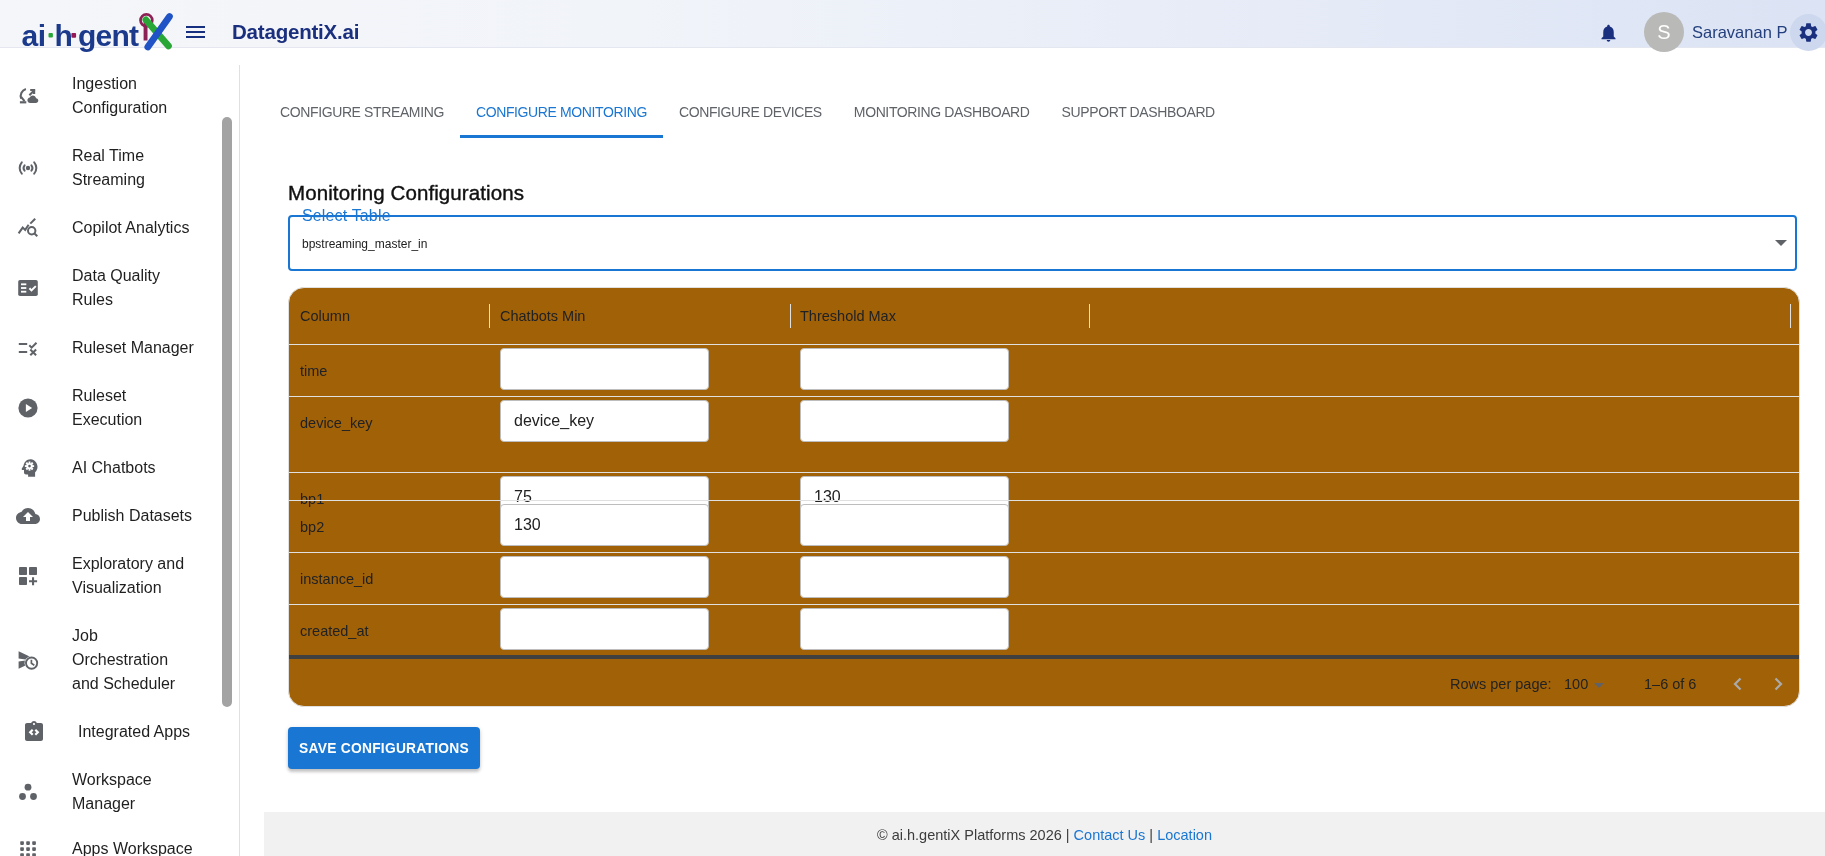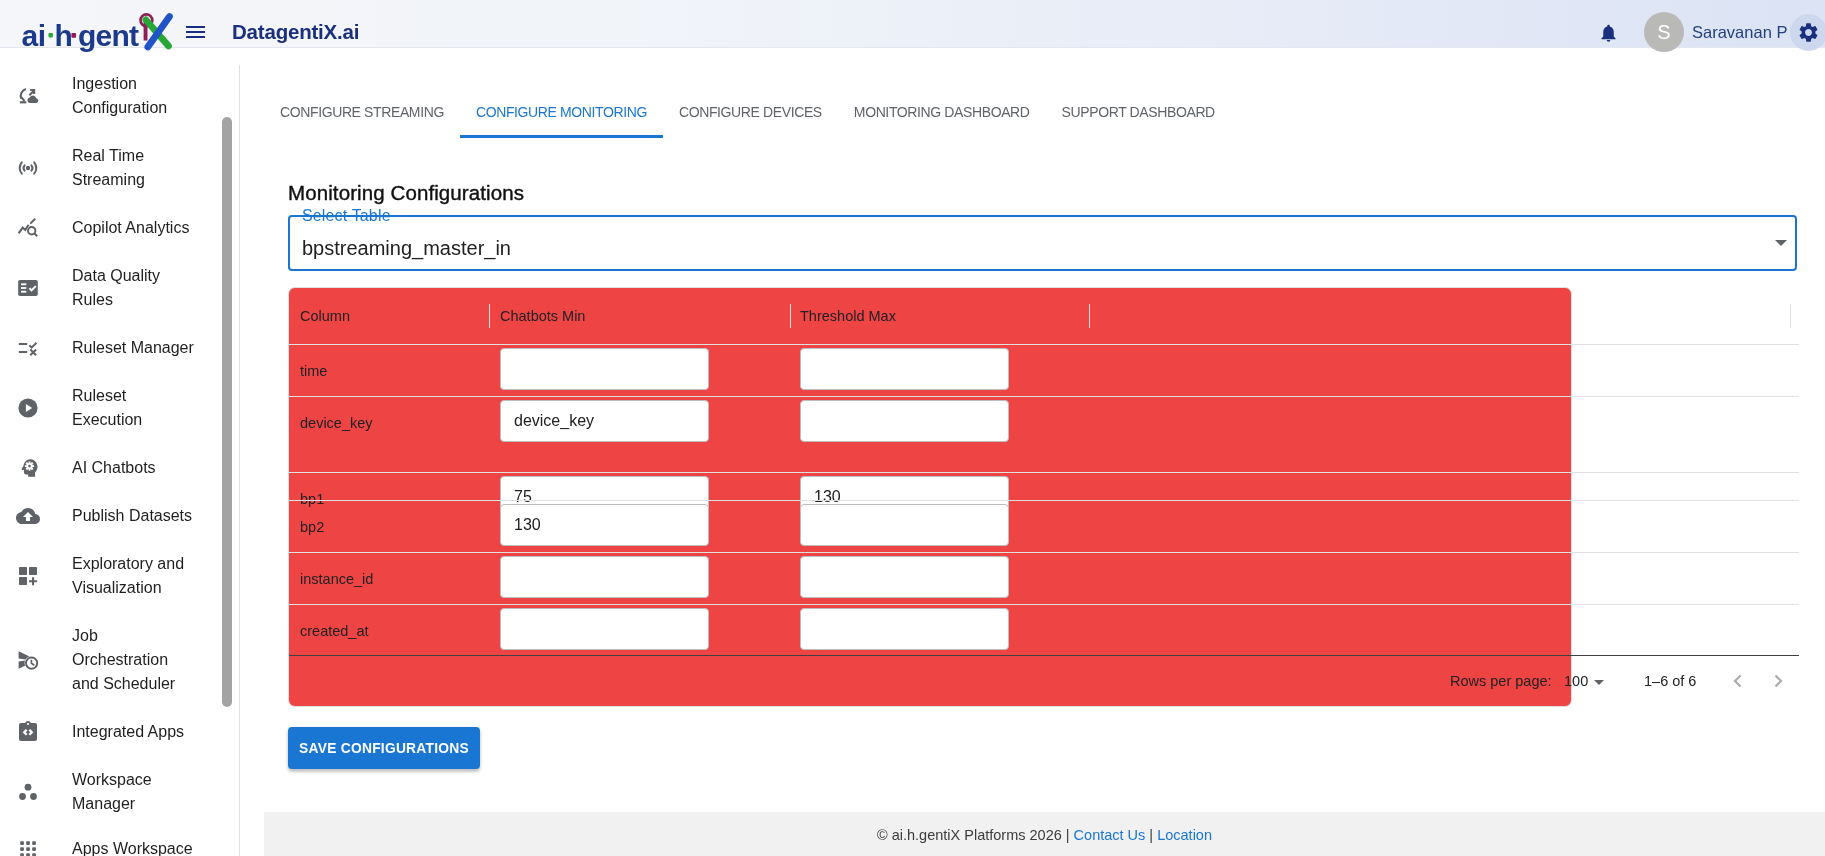--- a/index.html
+++ b/index.html
@@ -43,39 +43,39 @@
 
 #heading { position:absolute; left:288px; top:181px; font-size:20.5px; font-weight:normal;
   color:#111; letter-spacing:0.1px; -webkit-text-stroke:0.4px #111; }
 
 
 #selbox { position:absolute; left:288px; top:215px; width:1509px; height:56px; }
 #sellabel { position:absolute; left:14px; top:-8px; font-size:16px; color:#1976d2;
   letter-spacing:0.15px; z-index:1; }
 #selborder { position:absolute; left:0; top:0; width:100%; height:100%;
   border:2px solid #1976d2; border-radius:4px; z-index:2; }
-#selvalue { position:absolute; left:14px; top:22px; font-size:20px; color:#212121; }
+#selvalue { position:absolute; left:14px; top:22px; font-size:12px; color:#212121; }
 #selarrow { position:absolute; right:10px; top:25px; width:0; height:0;
   border-left:6px solid transparent; border-right:6px solid transparent;
   border-top:6px solid #5f6368; }
 
 
-#grid { position:absolute; left:288px; top:287px; width:1284px; height:420px;
-  border:1px solid #e0e0e0; border-radius:7px; background:#ef4444; }
+#grid { position:absolute; left:288px; top:287px; width:1512px; height:420px;
+  border:1px solid #e0e0e0; border-radius:16px; background:#a16207; }
 .gh { position:absolute; top:0; height:56px; display:flex; align-items:center;
   font-size:14.5px; color:#202124; }
 .gsep { position:absolute; top:16px; width:1px; height:24px; background:#e0e0e0; }
 .grow { position:absolute; left:0; width:1510px; height:52px; border-top:1px solid #e0e0e0; }
 .rlabel { position:absolute; left:11px; top:0; height:52px; display:flex;
   align-items:center; font-size:14.5px; color:#202124; }
 .ginput { position:absolute; top:3px; width:209px; height:42px;
   border:1px solid #bdbdbd; border-radius:4px; background:#fff;
   display:flex; align-items:center; padding-left:13px; font-size:16px; color:#212121; }
 #gfooter { position:absolute; left:0; bottom:0; width:1510px; height:51px;
-  border-top:1px solid #404040; }
+  border-top:4px solid #404040; }
 .pgtext { position:absolute; font-size:14.5px; color:#222; }
 
 
 #savebtn { position:absolute; left:288px; top:727px; width:192px; height:42px;
   background:#1976d2; border-radius:4px; color:#fff; font-size:13.8px; font-weight:bold;
   letter-spacing:0.25px; display:flex; align-items:center; justify-content:center;
   box-shadow:0 3px 3px rgba(0,0,0,0.18), 0 1px 5px rgba(0,0,0,0.12); }
 
 
 #footer { position:absolute; left:264px; top:788px; width:1561px; height:46px;
@@ -230,21 +230,21 @@
   <div class="sitem" style="top:547px;height:96px;">
     <svg class="ic" viewBox="0 0 24 24">
       <path fill="#5f6368" d="M2.6 3.3 v7.2 l10.2 1.5 -10.2 1.4 v7.3 L21 12z"></path>
       <circle cx="15.7" cy="15.2" r="7.1" fill="#fff"></circle>
       <circle cx="15.6" cy="15.1" r="5.6" fill="none" stroke="#5f6368" stroke-width="1.9"></circle>
       <path d="M15.4 11.7 v3.6 l2.9 1.9" stroke="#5f6368" stroke-width="1.7" fill="none"></path>
     </svg>
     <div class="txt">Job<br>Orchestration<br>and Scheduler</div>
   </div>
 
-  <div class="sitem" style="top:643px;height:48px;">
+  <div class="sitem" style="top:643px;height:48px;margin-left:6px;">
     <svg class="ic" viewBox="0 0 24 24">
       <path fill="#5f6368" d="M19 3h-4.18C14.4 1.84 13.3 1 12 1c-1.3 0-2.4.84-2.82 2H5c-1.1 0-2 .9-2 2v14c0 1.1.9 2 2 2h14c1.1 0 2-.9 2-2V5c0-1.1-.9-2-2-2zm-7 0c.55 0 1 .45 1 1s-.45 1-1 1-1-.45-1-1 .45-1 1-1z"></path>
       <g stroke="#fff" stroke-width="2.2" fill="none">
         <path d="M10.7 9.7 L8.2 12.2 10.7 14.7"></path>
         <path d="M13.3 9.7 L15.8 12.2 13.3 14.7"></path>
       </g>
     </svg>
     <div class="txt">Integrated Apps</div>
   </div>
 

